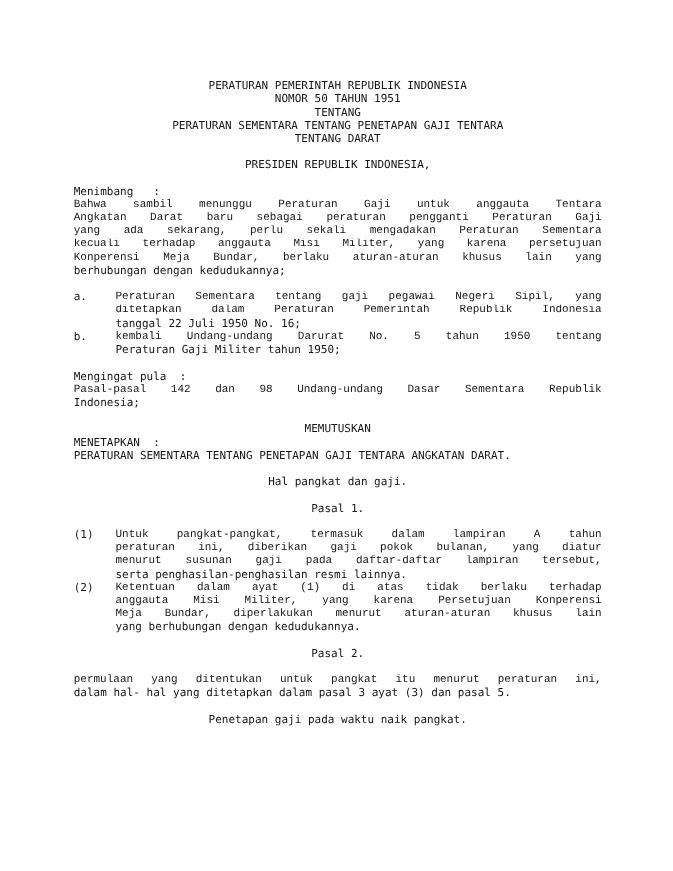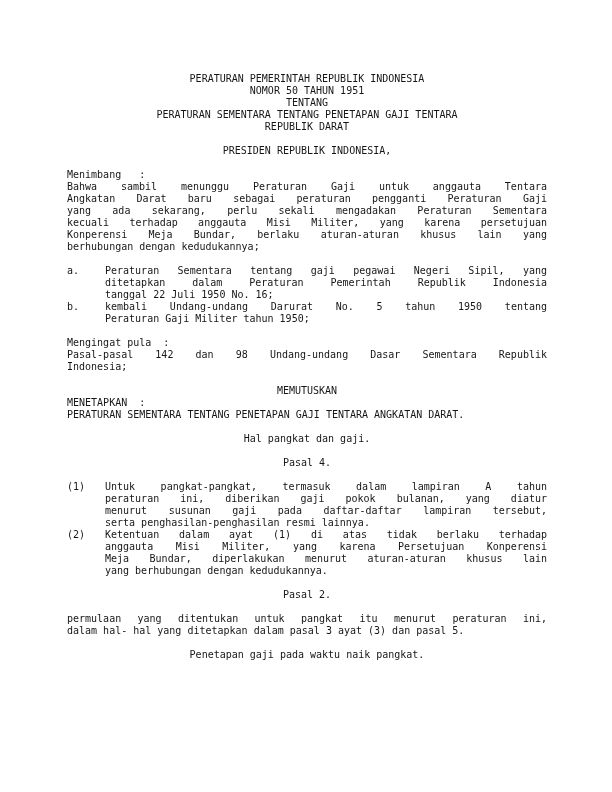--- a/index.html
+++ b/index.html
@@ -31,20 +31,21 @@
     white-space: pre;
     text-align: left;
   }
   
   .line.just {
     white-space: normal;
     text-align: justify;
     text-align-last: justify;
     text-justify: inter-word;
     overflow: hidden;
+    font-family: Liberation Mono, monospace;
   }
   .center .line { text-align: center; }
   .list { position: relative; }
   .list .label {
     position: absolute;
     left: 0;
     top: 0;
     height: 12px;
     white-space: pre;
   }
@@ -53,21 +54,21 @@
 </head>
 <body>
 
 <div class="page">
   <div class="content">
       <div class="block center">
         <div class="line">PERATURAN PEMERINTAH REPUBLIK INDONESIA</div>
         <div class="line">NOMOR 50 TAHUN 1951</div>
         <div class="line">TENTANG</div>
         <div class="line">PERATURAN SEMENTARA TENTANG PENETAPAN GAJI TENTARA</div>
-        <div class="line">REPUBLIK DARAT</div>
+        <div class="line">TENTANG DARAT</div>
       </div>
       <div class="block blank" style="height: 12px;"></div>
       <div class="block center">
         <div class="line">PRESIDEN REPUBLIK INDONESIA,</div>
       </div>
       <div class="block blank" style="height: 12px;"></div>
       <div class="block plain">
         <div class="line">Menimbang   :</div>
       </div>
       <div class="block para">
@@ -109,21 +110,21 @@
       <div class="block plain">
         <div class="line">MENETAPKAN  :</div>
         <div class="line">PERATURAN SEMENTARA TENTANG PENETAPAN GAJI TENTARA ANGKATAN DARAT.</div>
       </div>
       <div class="block blank" style="height: 12px;"></div>
       <div class="block center">
         <div class="line">Hal pangkat dan gaji.</div>
       </div>
       <div class="block blank" style="height: 12px;"></div>
       <div class="block center">
-        <div class="line">Pasal 4.</div>
+        <div class="line">Pasal 1.</div>
       </div>
       <div class="block blank" style="height: 12px;"></div>
       <div class="block list">
         <div class="label">(1)</div>
         <div class="ltxt">
           <div class="line just">Untuk pangkat-pangkat, termasuk dalam lampiran A tahun</div>
           <div class="line just">peraturan ini, diberikan gaji pokok bulanan, yang diatur</div>
           <div class="line just">menurut susunan gaji pada daftar-daftar lampiran tersebut,</div>
           <div class="line">serta penghasilan-penghasilan resmi lainnya.</div>
         </div>

